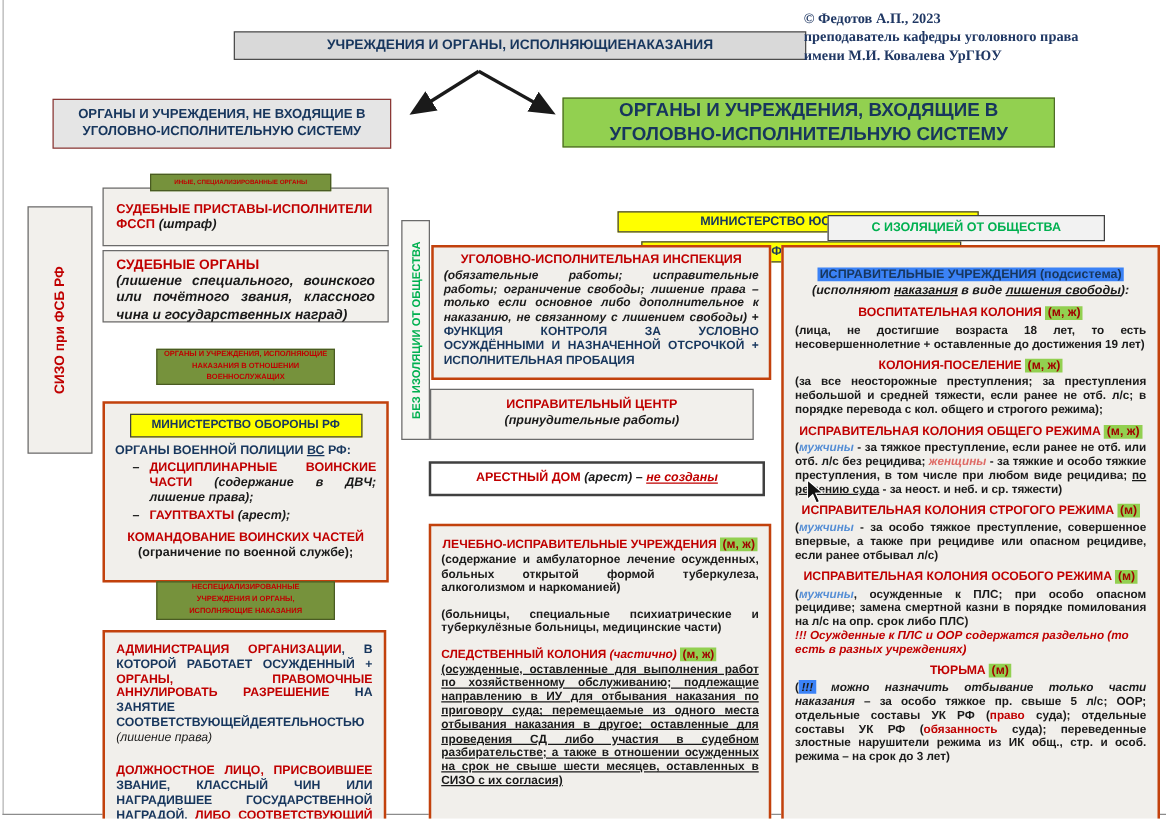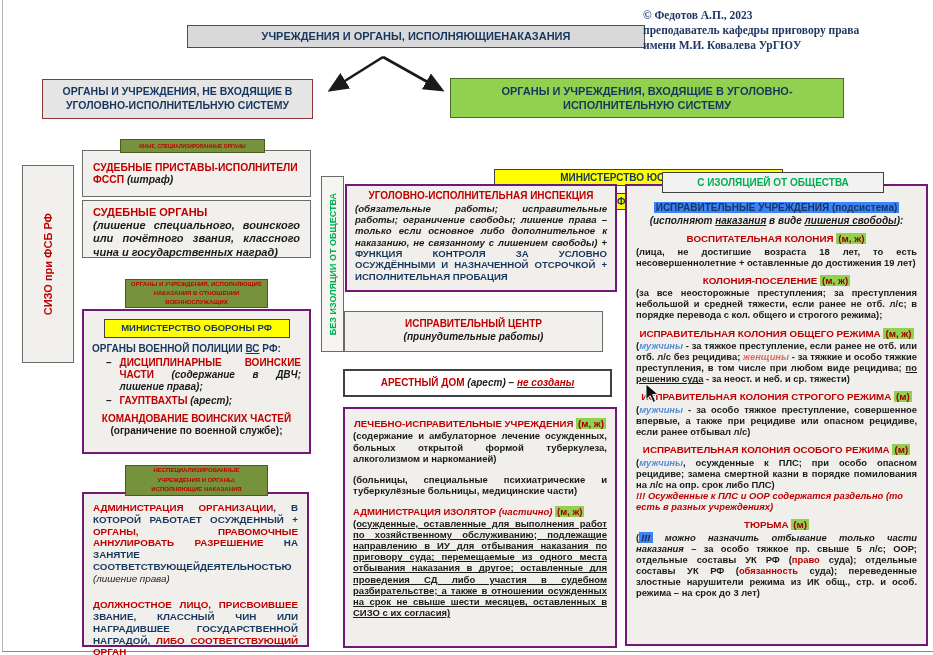--- a/index.html
+++ b/index.html
@@ -13,36 +13,36 @@
   .it{font-style:italic;}
   .u{text-decoration:underline;}
   .sq{text-decoration-style:wavy;text-decoration-color:#cc4b4b;}
   .hl-y{background:#3b82f6;padding:0 2px;}
   .tag{background:#92d050;color:#a00000;font-weight:bold;padding:0 2px;white-space:nowrap;}
   .blue-it{color:#558ed5;font-style:italic;}
   .rose-it{color:#de6a64;font-style:italic;}
   .just{text-align:justify;}
 
   .graybox{background:#f2f0ec;border:1px solid #6b6b6b;}
-  .heavybox{background:#f1efeb;border:2px solid #701a75;}
+  .heavybox{background:#f1efeb;border:2px solid #c2410c;margin-top:12px;}
   .olive{background:#76923c;border:1px solid #4a5b22;color:#c00000;font-weight:bold;
          text-align:center;display:flex;align-items:center;justify-content:center;}
   .yellowbar{background:#ffff00;border:1px solid #404040;color:#17365d;font-weight:bold;text-align:center;margin-top:46px;}
 
   .vbox{display:flex;align-items:center;justify-content:center;}
   .vtext{writing-mode:vertical-rl;transform:rotate(180deg);white-space:nowrap;font-weight:bold;}
 
   #title-box{left:187px;top:25px;width:458px;height:23px;background:#d9d9d9;border:1.5px solid #4d4d4d;
              color:#17365d;font-weight:bold;font-size:11px;text-align:center;line-height:21px;}
   #copyright{left:643px;top:8px;width:288px;font-family:"Liberation Serif",serif;font-weight:bold;
              font-size:11.5px;line-height:1.3;color:#203864;}
   #pink-box{left:42px;top:79px;width:271px;height:40px;background:#e5e5e5;border:1.5px solid #8c3836;
             color:#17365d;font-weight:bold;font-size:10.5px;line-height:1.3;display:flex;align-items:center;justify-content:center;text-align:center;padding:2px 6px;}
   #green-box{left:450px;top:78px;width:394px;height:40px;background:#92d050;border:1.5px solid #4e6b27;
-             color:#17365d;font-weight:bold;font-size:11px;line-height:1.3;display:flex;align-items:center;justify-content:center;text-align:center;padding:17px 6px;}
+             color:#17365d;font-weight:bold;font-size:15px;line-height:1.3;display:flex;align-items:center;justify-content:center;text-align:center;padding:17px 6px;}
   #minjust{left:494px;top:123px;width:289px;height:17px;font-size:10px;line-height:15px;}
   #fsin{left:513px;top:147px;width:256px;height:17px;font-size:10px;line-height:15px;}
 
   #sizo-vert{left:22px;top:165px;width:52px;height:198px;}
   #sizo-vert .vtext{color:#c00000;font-size:11px;}
   #hdr-other{left:120px;top:139px;width:145px;height:14px;font-size:5px;z-index:4;}
   #fssp-box{left:82px;top:150px;width:229px;height:47px;padding:11px 10px 0 10px;font-size:10.3px;line-height:1.2;}
   #courts-box{left:82px;top:200px;width:229px;height:58px;padding:5px 10px;font-size:11px;line-height:1.2;}
   #hdr-mil{left:125px;top:279px;width:143px;height:29px;font-size:6px;line-height:1.55;z-index:4;padding:1px 4px;}
   #defense-box{left:82px;top:309px;width:229px;height:145px;font-size:10px;line-height:1.2;}
@@ -84,21 +84,21 @@
 
   <div class="abs" id="slide-left-line"></div>
   <div class="abs" id="slide-bottom-line"></div>
 
   <div class="abs" id="title-box">
     <span>УЧРЕЖДЕНИЯ И ОРГАНЫ, ИСПОЛНЯЮЩИЕНАКАЗАНИЯ</span>
   </div>
 
   <div class="abs" id="copyright">
     <div>© Федотов А.П., 2023</div>
-    <div>преподаватель кафедры приговору права</div>
+    <div>преподаватель кафедры уголовного права</div>
     <div>имени М.И. Ковалева УрГЮУ</div>
   </div>
 
   <svg class="abs" style="left:300px;top:48px;" width="170" height="55" viewBox="0 0 170 55">
     <defs>
       <marker id="ah" markerWidth="9" markerHeight="9" refX="6" refY="3.5" orient="auto">
         <path d="M0,0 L8,3.5 L0,7 z" fill="#1a1a1a"></path>
       </marker>
     </defs>
     <line x1="83" y1="9" x2="32" y2="41" stroke="#1a1a1a" stroke-width="2.6" marker-end="url(#ah)"></line>
@@ -203,21 +203,21 @@
       <div class="med-title">
         <span class="red b">ЛЕЧЕБНО-ИСПРАВИТЕЛЬНЫЕ УЧРЕЖДЕНИЯ </span><span class="tag">(м, ж)</span>
       </div>
       <div class="blk b just">(содержание и амбулаторное лечение осужденных, больных открытой формой туберкулеза, алкоголизмом и наркоманией)</div>
     </div>
     <div class="med-sec">
       <div class="blk b just">(больницы, специальные психиатрические и туберкулёзные больницы, медицинские части)</div>
     </div>
     <div class="med-sec">
       <div>
-        <span class="red b">АДМИНИСТРАЦИЯ ИЗОЛЯТОР </span><span class="red b it">(частично) </span><span class="tag">(м, ж)</span>
+        <span class="red b">СЛЕДСТВЕННЫЙ КОЛОНИЯ </span><span class="red b it">(частично) </span><span class="tag">(м, ж)</span>
       </div>
       <div class="blk b just u">(осужденные, оставленные для выполнения работ по хозяйственному обслуживанию; подлежащие направлению в ИУ для отбывания наказания по приговору суда; перемещаемые из одного места отбывания наказания в другое; оставленные для проведения СД либо участия в судебном разбирательстве; а также в отношении осужденных на срок не свыше шести месяцев, оставленных в СИЗО с их согласия)</div>
     </div>
   </div>
 
   <div class="abs" id="iso-hdr">
     <span>С ИЗОЛЯЦИЕЙ ОТ ОБЩЕСТВА</span>
   </div>
 
   <div class="abs heavybox" id="right-box">

